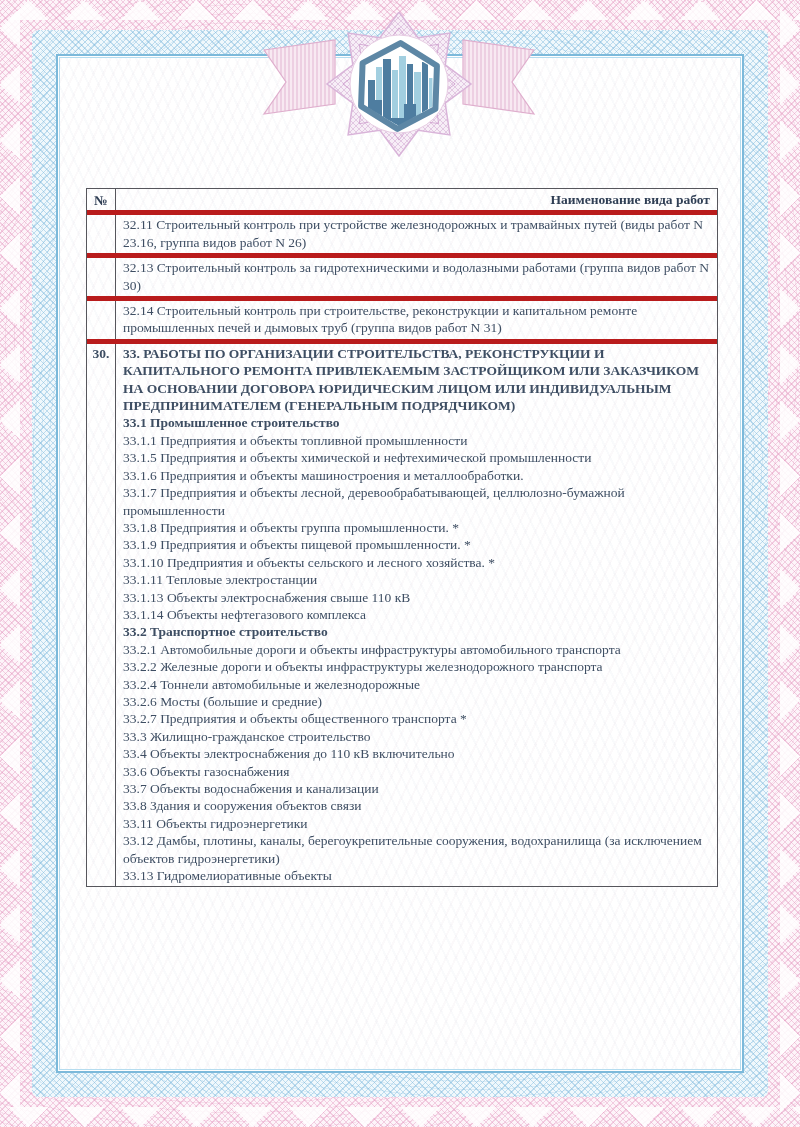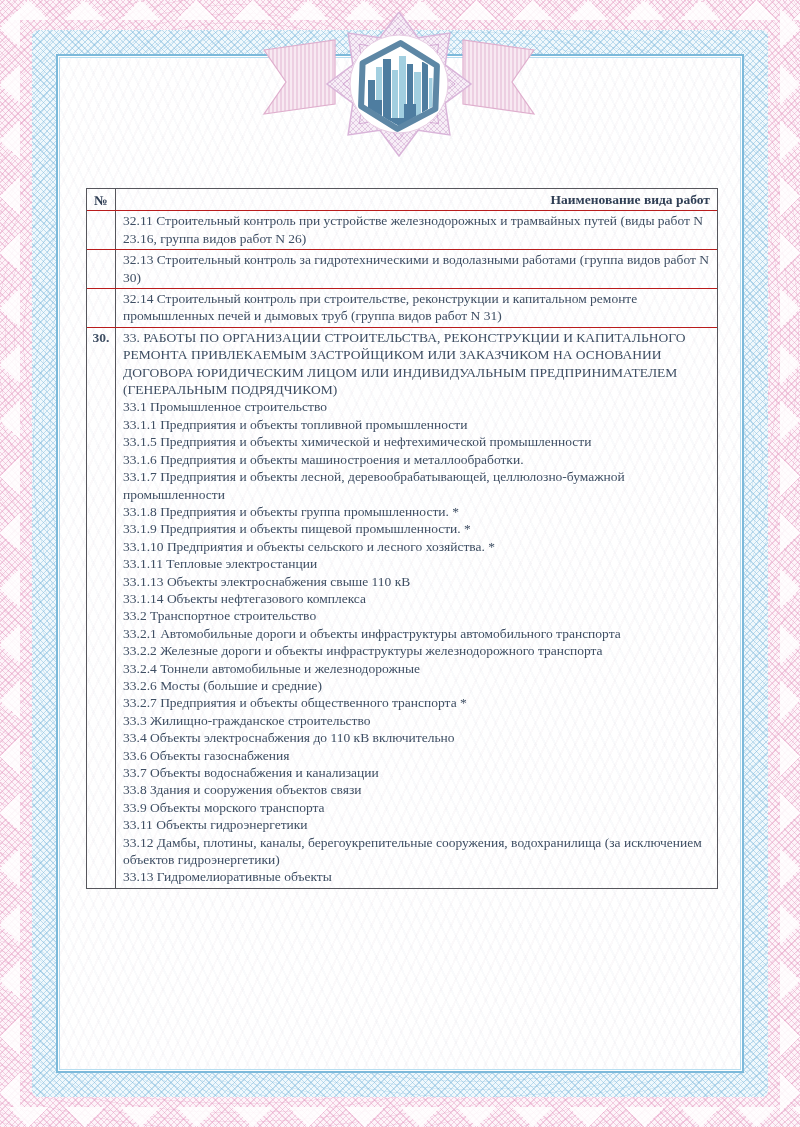--- a/index.html
+++ b/index.html
@@ -51,30 +51,30 @@
   }
   
   .emblem{position:absolute;left:248px;top:12px;width:304px;height:156px;}
   
   .doc-table{
     position:absolute;left:86px;top:188px;width:632px;
     border:1px solid #56565c;
     color:#3e4e63;font-size:13.5px;line-height:17.4px;
     box-sizing:border-box;
   }
-  .t-row{display:flex;border-top:1px solid #b91c1c;}
+  .t-row{display:flex;border-top:5px solid #b91c1c;}
   .t-row:first-child{border-top:none;}
   .cell-num{flex:0 0 29px;border-right:1px solid #56565c;text-align:center;
     font-weight:700;padding-top:1px;box-sizing:border-box;}
   .cell-body{flex:1;padding:1px 7px 2px 7px;min-width:0;}
   .t-header{font-weight:700;color:#2f3e54;}
   .t-header .cell-body{text-align:right;padding:2px 7px;}
   .t-header .cell-num{padding-top:3px;}
   .line{}
-  .line.bold{font-weight:400;}
+  .line.bold{font-weight:700;}
 </style>
 </head>
 <body>
 
 <div class="page">
 
   <div class="frame-pink"></div>
   <div class="zz zz-top"></div>
   <div class="zz zz-bottom"></div>
   <div class="zz zz-left"></div>
@@ -167,21 +167,20 @@
           <div class="line">33.2.1 Автомобильные дороги и объекты инфраструктуры автомобильного транспорта</div>
           <div class="line">33.2.2 Железные дороги и объекты инфраструктуры железнодорожного транспорта</div>
           <div class="line">33.2.4 Тоннели автомобильные и железнодорожные</div>
           <div class="line">33.2.6 Мосты (большие и средние)</div>
           <div class="line">33.2.7 Предприятия и объекты общественного транспорта *</div>
           <div class="line">33.3 Жилищно-гражданское строительство</div>
           <div class="line">33.4 Объекты электроснабжения до 110 кВ включительно</div>
           <div class="line">33.6 Объекты газоснабжения</div>
           <div class="line">33.7 Объекты водоснабжения и канализации</div>
           <div class="line">33.8 Здания и сооружения объектов связи</div>
-          <div class="line">33.9 Объекты морского транспорта</div>
           <div class="line">33.11 Объекты гидроэнергетики</div>
           <div class="line">33.12 Дамбы, плотины, каналы, берегоукрепительные сооружения, водохранилища (за исключением объектов гидроэнергетики)</div>
           <div class="line">33.13 Гидромелиоративные объекты</div>
         </div>
       </div>
     </div>
 
 </div>
 
 </body></html>

